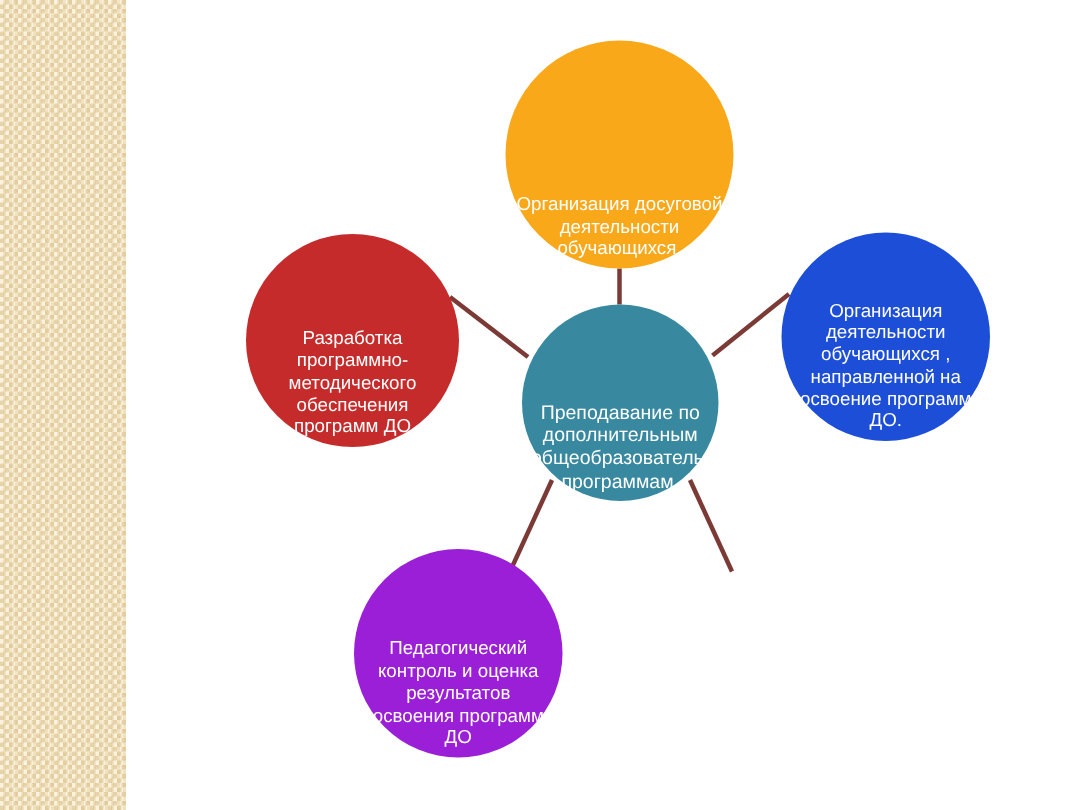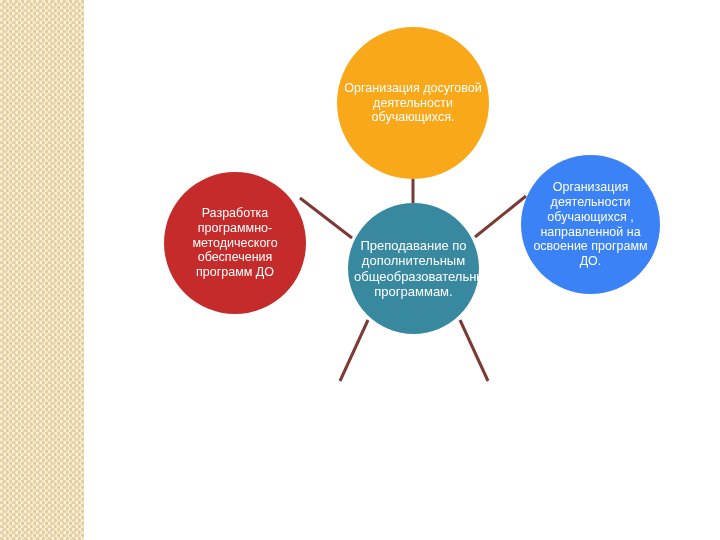--- a/index.html
+++ b/index.html
@@ -42,21 +42,21 @@
     left: 0;
     top: 0;
     width: 720px;
     height: 540px;
   }
   .node {
     position: absolute;
     border-radius: 50%;
     box-sizing: border-box;
     display: flex;
-    align-items: center;
+    align-items: flex-end;
     justify-content: center;
     text-align: center;
     color: #ffffff;
     line-height: 1.18;
     padding: 6px;
   }
   .node .label {
     display: block;
     width: 100%;
     white-space: pre-line;
@@ -77,21 +77,21 @@
   }
   #node-right {
     left: 521px;
     top: 155px;
     width: 139px;
     height: 139px;
     font-size: 12.5px;
   }
   #node-left {
     left: 164px;
-    top: 172px;
+    top: 156px;
     width: 142px;
     height: 142px;
     font-size: 12.5px;
   }
   #node-bottom-left {
     left: 236px;
     top: 366px;
     width: 139px;
     height: 139px;
     font-size: 12.5px;
@@ -116,25 +116,28 @@
     <line x1="475" y1="237" x2="526" y2="196" stroke="#7b3a35" stroke-width="3"></line>
     <line x1="460" y1="320" x2="488" y2="381" stroke="#7b3a35" stroke-width="3"></line>
     <line x1="368" y1="320" x2="340" y2="381" stroke="#7b3a35" stroke-width="3"></line>
     <line x1="352" y1="238" x2="300" y2="198" stroke="#7b3a35" stroke-width="3"></line>
   </svg>
 
   <div class="node" id="node-top" style="background: rgb(249, 168, 26); color: rgb(255, 255, 255);">
     <span class="label">Организация досуговой деятельности обучающихся.</span>
   </div>
 
-  <div class="node" id="node-right" style="background: #3b82f6; color: rgb(255, 255, 255);">
+  <div class="node" id="node-right" style="background: #1d4ed8; color: rgb(255, 255, 255);">
     <span class="label">Организация деятельности обучающихся , направленной на освоение программ ДО.</span>
   </div>
 
 
+  <div class="node" id="node-bottom-left" style="background: rgb(155, 31, 214); color: rgb(255, 255, 255);">
+    <span class="label">Педагогический контроль и оценка результатов освоения программ ДО</span>
+  </div>
 
   <div class="node" id="node-left" style="background: rgb(197, 43, 43); color: rgb(255, 255, 255);">
     <span class="label">Разработка программно-методического обеспечения программ ДО</span>
   </div>
 
   <div class="node" id="node-center" style="background: rgb(56, 137, 160); color: rgb(255, 255, 255);">
     <span class="label">Преподавание по дополнительным общеобразовательным программам.</span>
   </div>
 
 </div>

